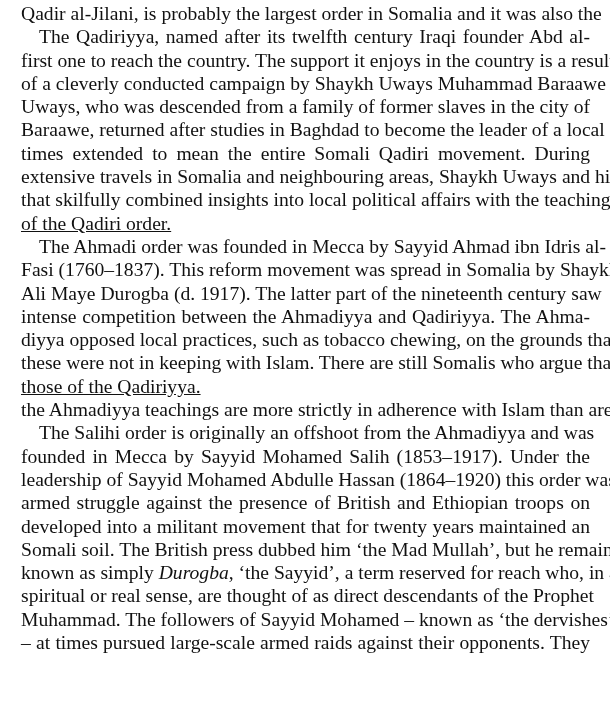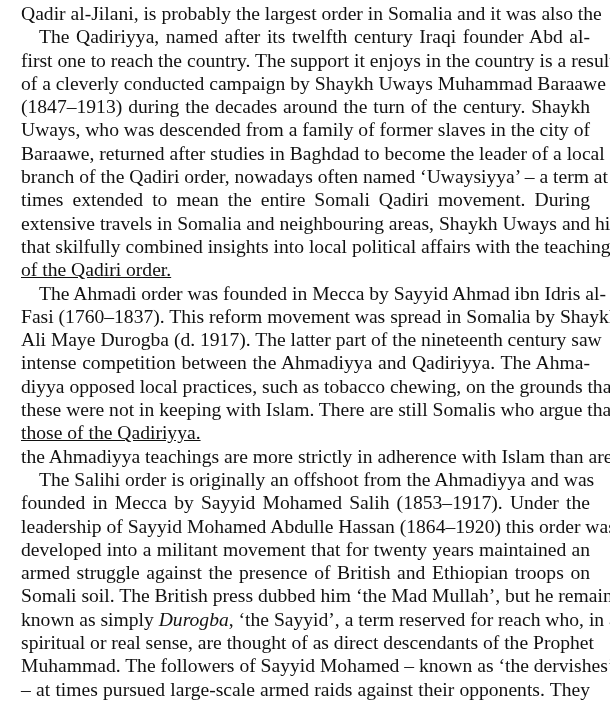--- a/index.html
+++ b/index.html
@@ -21,45 +21,43 @@
 </style>
 </head>
 <body>
 
 <div class="page">
   <div class="paragraph">
     <span class="line">Qadir al-Jilani, is probably the largest order in Somalia and it was also the</span>
     <span class="line indent">The Qadiriyya, named after its twelfth century Iraqi founder Abd al-</span>
     <span class="line">first one to reach the country. The support it enjoys in the country is a result</span>
     <span class="line">of a cleverly conducted campaign by Shaykh Uways Muhammad Baraawe</span>
-    <span class="line">(1847–1913) during the decades around the turn of the century. Shaykh</span>
     <span class="line">Uways, who was descended from a family of former slaves in the city of</span>
     <span class="line">Baraawe, returned after studies in Baghdad to become the leader of a local</span>
-    <span class="line">branch of the Qadiri order, nowadays often named ‘Uwaysiyya’ – a term at</span>
     <span class="line">times extended to mean the entire Somali Qadiri movement. During</span>
     <span class="line">extensive travels in Somalia and neighbouring areas, Shaykh Uways and his</span>
     <span class="line">that skilfully combined insights into local political affairs with the teachings</span>
     <span class="line last">of the Qadiri order.</span>
   </div>
   <div class="paragraph">
     <span class="line indent">The Ahmadi order was founded in Mecca by Sayyid Ahmad ibn Idris al-</span>
     <span class="line">Fasi (1760–1837). This reform movement was spread in Somalia by Shaykh</span>
     <span class="line">Ali Maye Durogba (d. 1917). The latter part of the nineteenth century saw</span>
     <span class="line">intense competition between the Ahmadiyya and Qadiriyya. The Ahma-</span>
     <span class="line">diyya opposed local practices, such as tobacco chewing, on the grounds that</span>
     <span class="line">these were not in keeping with Islam. There are still Somalis who argue that</span>
     <span class="line last">those of the Qadiriyya.</span>
     <span class="line">the Ahmadiyya teachings are more strictly in adherence with Islam than are</span>
   </div>
   <div class="paragraph">
     <span class="line indent">The Salihi order is originally an offshoot from the Ahmadiyya and was</span>
     <span class="line">founded in Mecca by Sayyid Mohamed Salih (1853–1917). Under the</span>
     <span class="line">leadership of Sayyid Mohamed Abdulle Hassan (1864–1920) this order was</span>
+    <span class="line">armed struggle against the presence of British and Ethiopian troops on</span>
     <span class="line">developed into a militant movement that for twenty years maintained an</span>
-    <span class="line">armed struggle against the presence of British and Ethiopian troops on</span>
     <span class="line">Somali soil. The British press dubbed him ‘the Mad Mullah’, but he remains</span>
     <span class="line"><span>known as simply </span><em>Durogba</em><span>, ‘the Sayyid’, a term reserved for reach who, in a</span></span>
     <span class="line">spiritual or real sense, are thought of as direct descendants of the Prophet</span>
     <span class="line">Muhammad. The followers of Sayyid Mohamed – known as ‘the dervishes’</span>
     <span class="line">– at times pursued large-scale armed raids against their opponents. They</span>
 
   </div>
 </div>
 
 </body></html>

